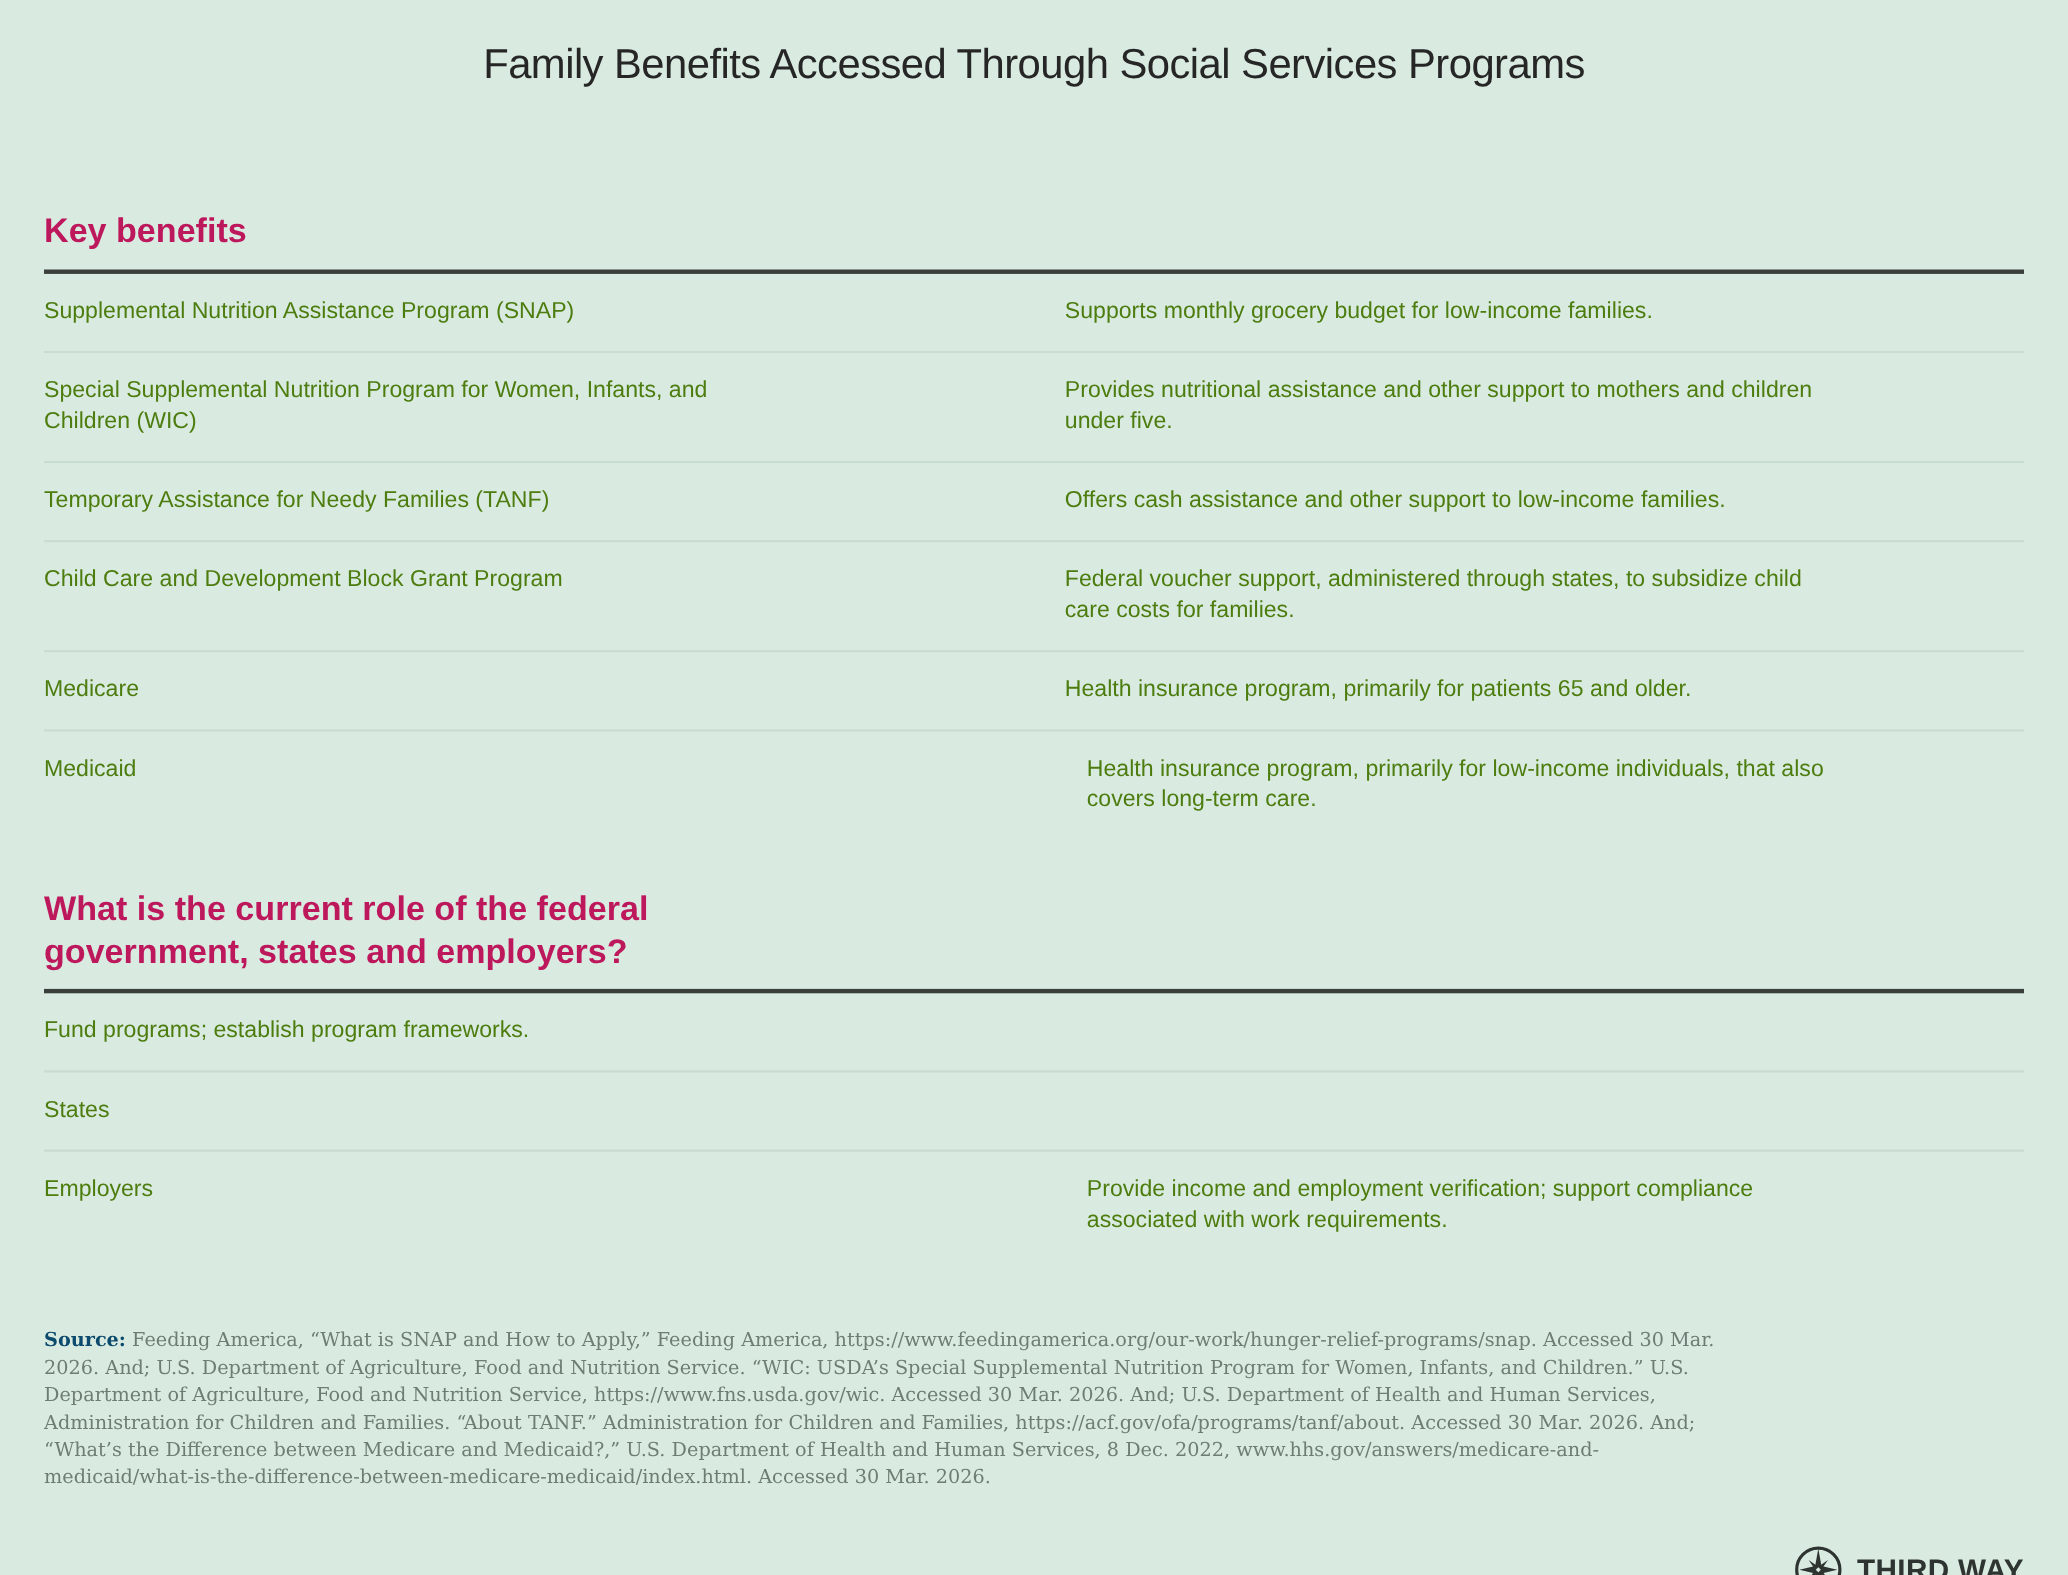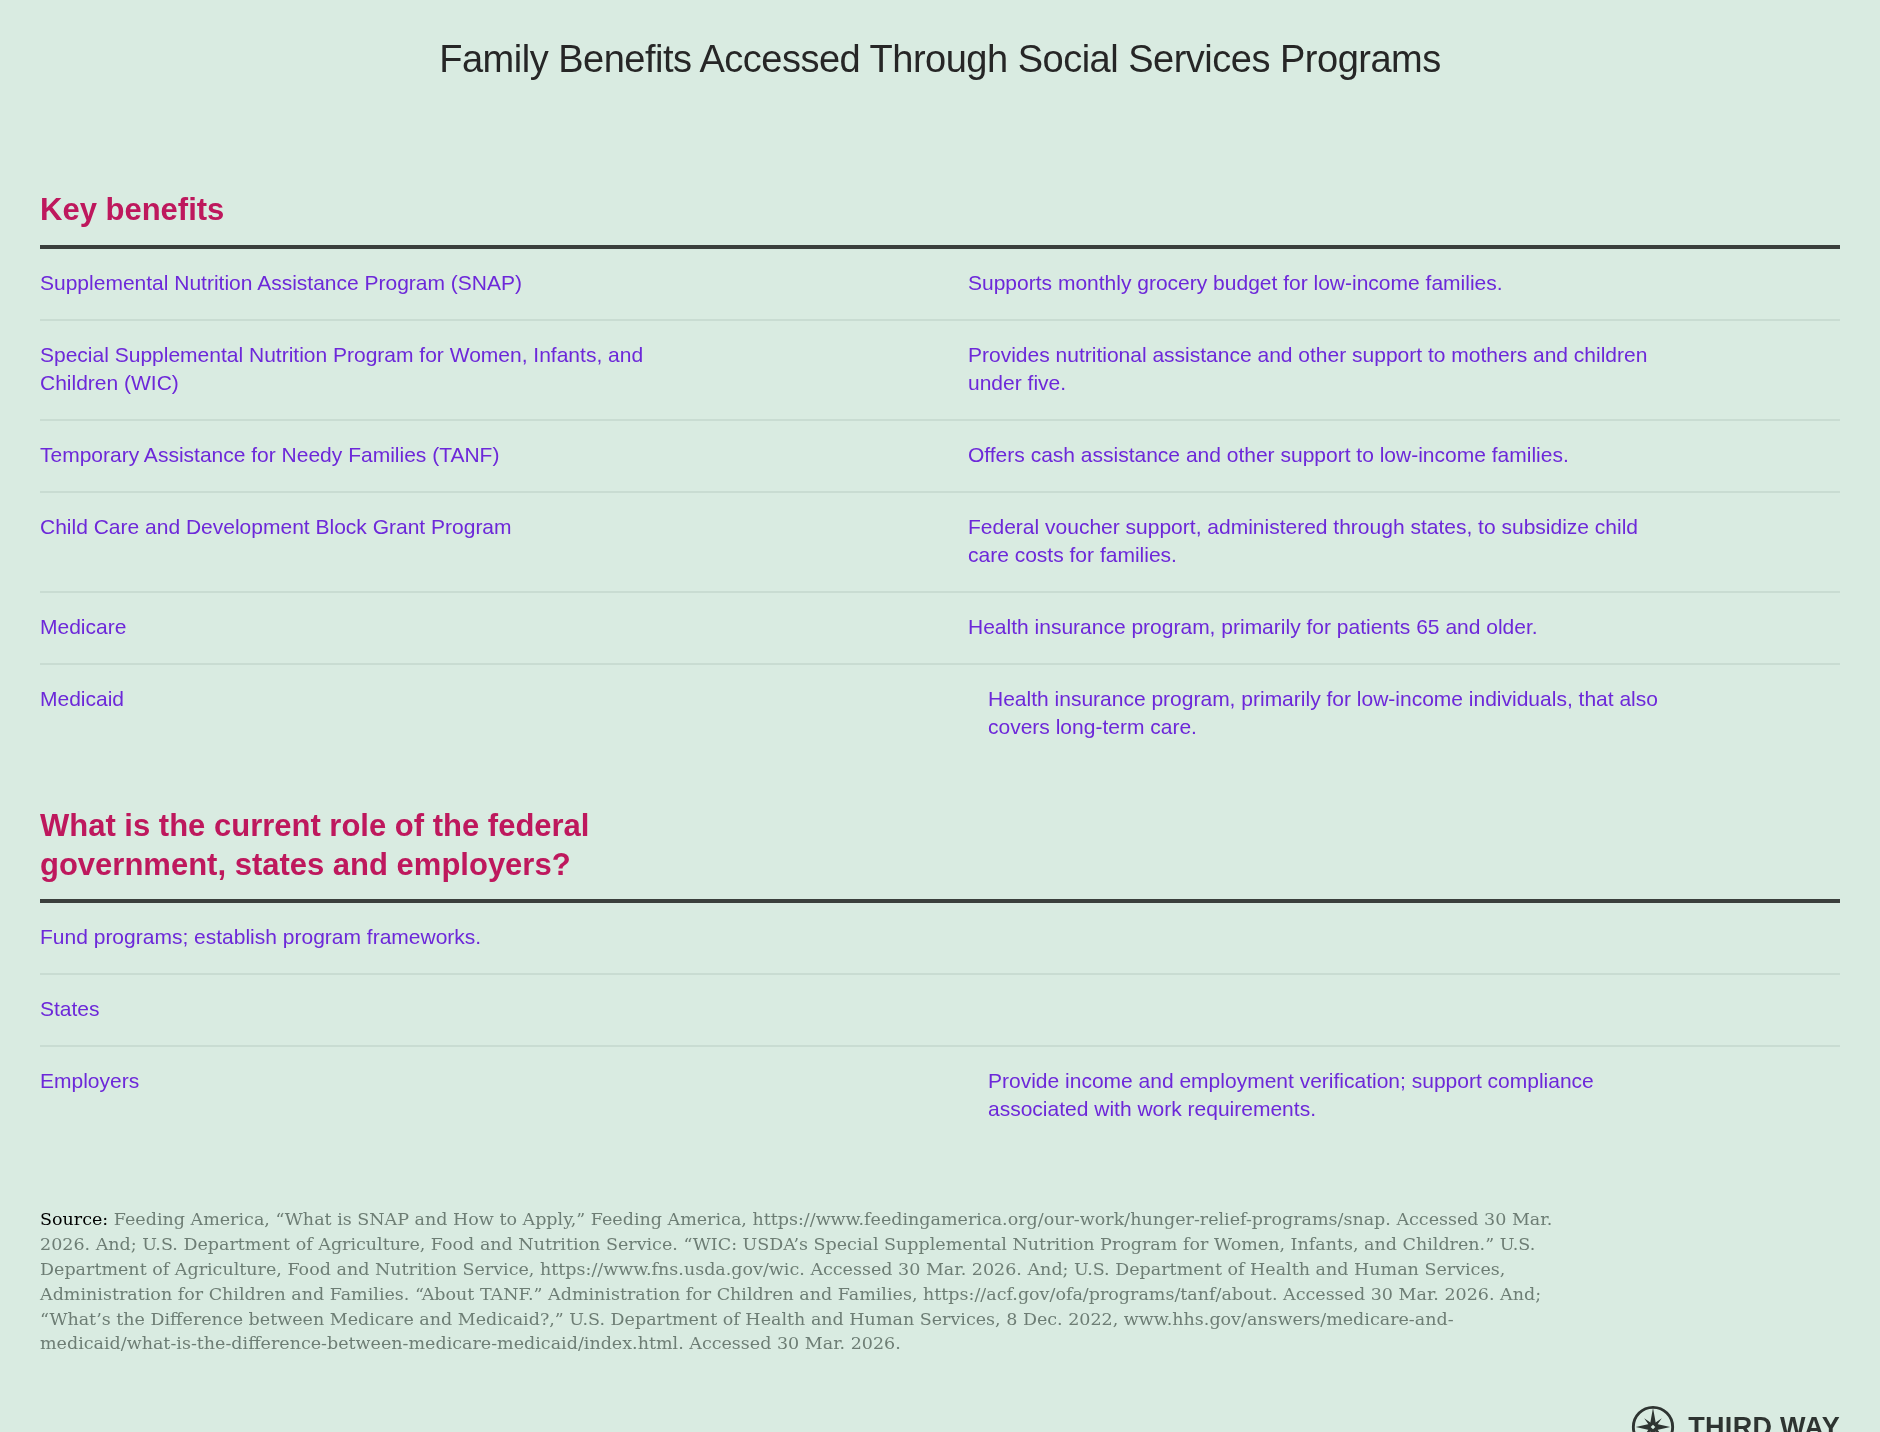--- a/index.html
+++ b/index.html
@@ -43,36 +43,36 @@
     display: grid;
     grid-template-columns: 928px 1fr;
     align-items: start;
     padding: 20px 0 22px 0;
     border-bottom: 2px solid #c9dcd2;
   }
   .row:last-child { border-bottom: none; gap: 20px; }
   .cell-label, .cell-desc {
     font-size: 21px;
     line-height: 28px;
-    color: #6d28d9;
+    color: #4d7c0f;
   }
   .cell-label { max-width: 650px; }
   .cell-desc  { max-width: 680px; }
   .source {
     margin: 62px 0 0 0;
     width: 1540px;
     font-family: "DejaVu Serif", "Liberation Serif", serif;
     font-size: 17.5px;
     line-height: 1.42;
     color: #6d7d74;
     word-break: break-word;
   }
   .source .source-label {
-    font-weight: 400;
-    color: #000000;
+    font-weight: 700;
+    color: #0c4a6e;
   }
   .logo {
     position: absolute;
     right: 40px;
     bottom: -18px;
     display: flex;
     align-items: center;
     gap: 12px;
   }
   .logo-text {

